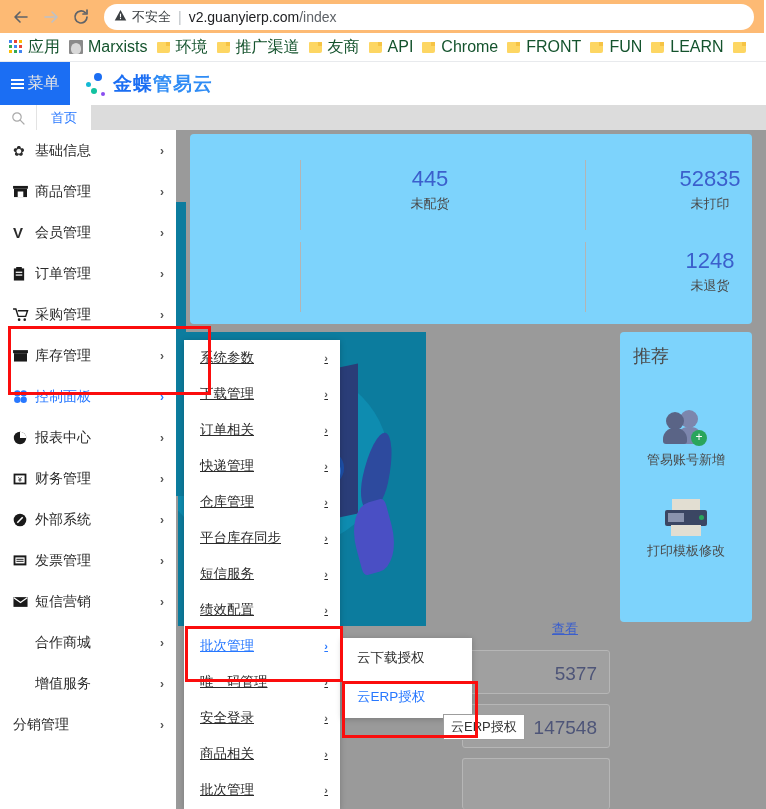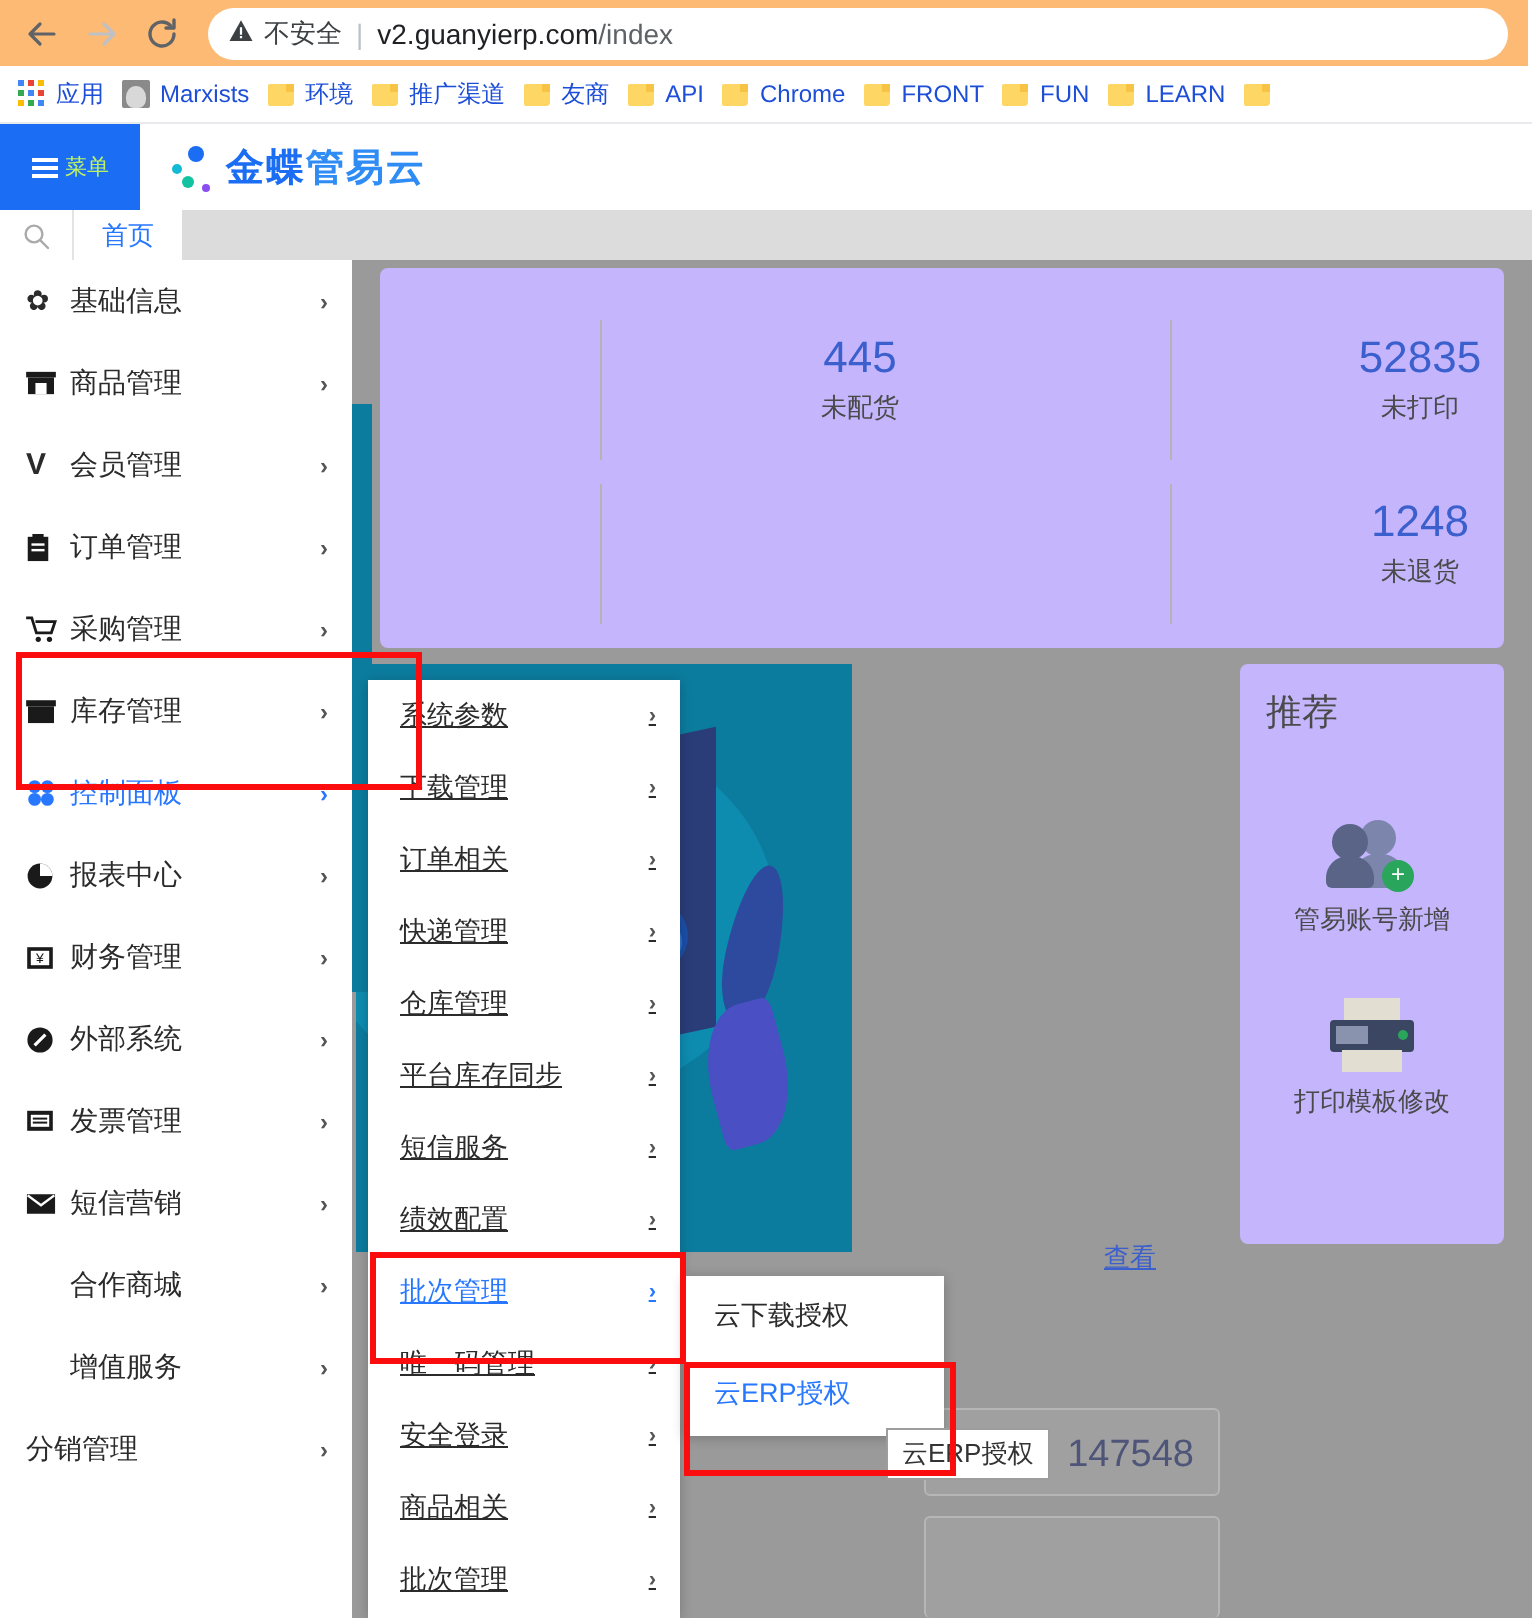--- a/index.html
+++ b/index.html
@@ -32,21 +32,21 @@
   .omni-url { font-size: 14px; color: #202124; white-space: nowrap; }
   .omni-url .path { color: #5f6368; }
 
   
   .bookmarks {
     position: absolute; left: 0; top: 33px; width: 766px; height: 29px;
     background: #ffffff; display: flex; align-items: center; padding-left: 7px;
     border-bottom: 1px solid #e8eaed; overflow: hidden;
   }
   .bm { display: flex; align-items: center; height: 22px; padding: 0 7px 0 2px; white-space: nowrap; }
-  .bm-label { font-size: 12px; color: #1d4ed8; margin-left: 5px; }
+  .bm-label { font-size: 16px; color: #14532d; margin-left: 5px; }
   .apps-grid { width: 14px; height: 14px; display: grid; grid-template-columns: repeat(3,3px); grid-template-rows: repeat(3,3px); gap: 2px; }
   .apps-grid i { background: #f9ab00; display: block; width: 3px; height: 3px; }
   .apps-grid i:nth-child(1){background:#4285f4}
   .apps-grid i:nth-child(2){background:#ea4335}
   .apps-grid i:nth-child(3){background:#fbbc04}
   .apps-grid i:nth-child(4){background:#34a853}
   .apps-grid i:nth-child(5){background:#4285f4}
   .apps-grid i:nth-child(6){background:#ea4335}
   .apps-grid i:nth-child(7){background:#fbbc04}
   .apps-grid i:nth-child(8){background:#34a853}
@@ -62,22 +62,22 @@
   }
   .fav-img { width: 14px; height: 14px; background: #8a8a8a; position: relative; overflow:hidden; border-radius:1px;}
   .fav-img::after{content:"";position:absolute;left:2px;top:3px;width:10px;height:11px;background:#d8d8d8;border-radius:50% 50% 40% 40%;}
 
   
   .app-header {
     position: absolute; left: 0; top: 62px; width: 766px; height: 43px; background: #ffffff;
     display: flex; align-items: stretch;
   }
   .menu-btn {
-    width: 70px; background: #1b6ef3; color: #bef264; display: flex; align-items: center;
-    justify-content: center; gap: 4px; font-size: 11px; font-family: Liberation Mono, monospace;
+    width: 70px; background: #1b6ef3; color: #e5e5e5; display: flex; align-items: center;
+    justify-content: center; gap: 4px; font-size: 16px; font-family: Liberation Mono, monospace;
   }
   .menu-btn .bars { display:inline-flex; flex-direction:column; gap:2px; }
   .menu-btn .bars i { display:block; width:13px; height:2px; background:#fff; }
   .brand { display: flex; align-items: center; padding-left: 13px; gap: 6px; }
   .brand-dots { position: relative; width: 24px; height: 28px; }
   .brand-dots i { position: absolute; border-radius: 50%; display: block; }
   .brand-dots i:nth-child(1){ width:8px;height:8px;background:#1b6ef3; left:11px; top:3px;}
   .brand-dots i:nth-child(2){ width:5px;height:5px;background:#14b9d5; left:3px; top:12px;}
   .brand-dots i:nth-child(3){ width:6px;height:6px;background:#12c2a0; left:8px; top:18px;}
   .brand-dots i:nth-child(4){ width:4px;height:4px;background:#8a4df0; left:18px; top:22px;}
@@ -102,21 +102,21 @@
   .page-body {
     position: absolute; left: 0; top: 130px; width: 766px; height: 679px; background: #ffffff;
   }
   .content-dim {
     position: absolute; left: 176px; top: 0; width: 590px; height: 679px;
     background: #9a9a9a;
   }
 
   
   .card {
-    position: absolute; background: #c4b5fd; border-radius: 4px;
+    position: absolute; background: #7dd3fc; border-radius: 4px;
   }
   .stats-card { left: 190px; top: 4px; width: 562px; height: 190px; }
   .stat {
     position: absolute; text-align: center; width: 140px;
   }
   .stat .num { font-size: 22px; color: #3b5fcc; line-height: 26px; }
   .stat .lbl { font-size: 13px; color: #4a4a4a; margin-top: 3px; }
   .vdiv { position: absolute; width: 1px; background: #b4b4b4; }
 
   .banner {
@@ -415,20 +415,23 @@
             <span class="keys"></span>
             <span class="dot"></span>
             <span class="paper-bot"></span>
         </div>
         <div class="lbl">打印模板修改</div>
       </div>
     </div>
 
     <div class="view-link" style="left:552px;top:490px;">查看</div>
 
+    <div class="mini-card" style="left:462px;top:520px;width:148px;height:44px;">
+      <span class="v">5377</span>
+    </div>
     <div class="mini-card" style="left:462px;top:574px;width:148px;height:44px;">
       <span class="v">147548</span>
     </div>
     <div class="mini-card" style="left:462px;top:628px;width:148px;height:51px;border-bottom:none;"></div>
 
     <div class="notice-card">
       <div class="notice-title">公告信息</div>
       <div class="notice-row"><span class="tag">【平台】</span><span>寺库平台加</span></div>
       <div class="notice-row"><span class="tag">【平台】</span><span>京东解密限</span></div>
       <div class="notice-row"><span class="tag">【平台】</span><span>抖音电子面</span></div>

